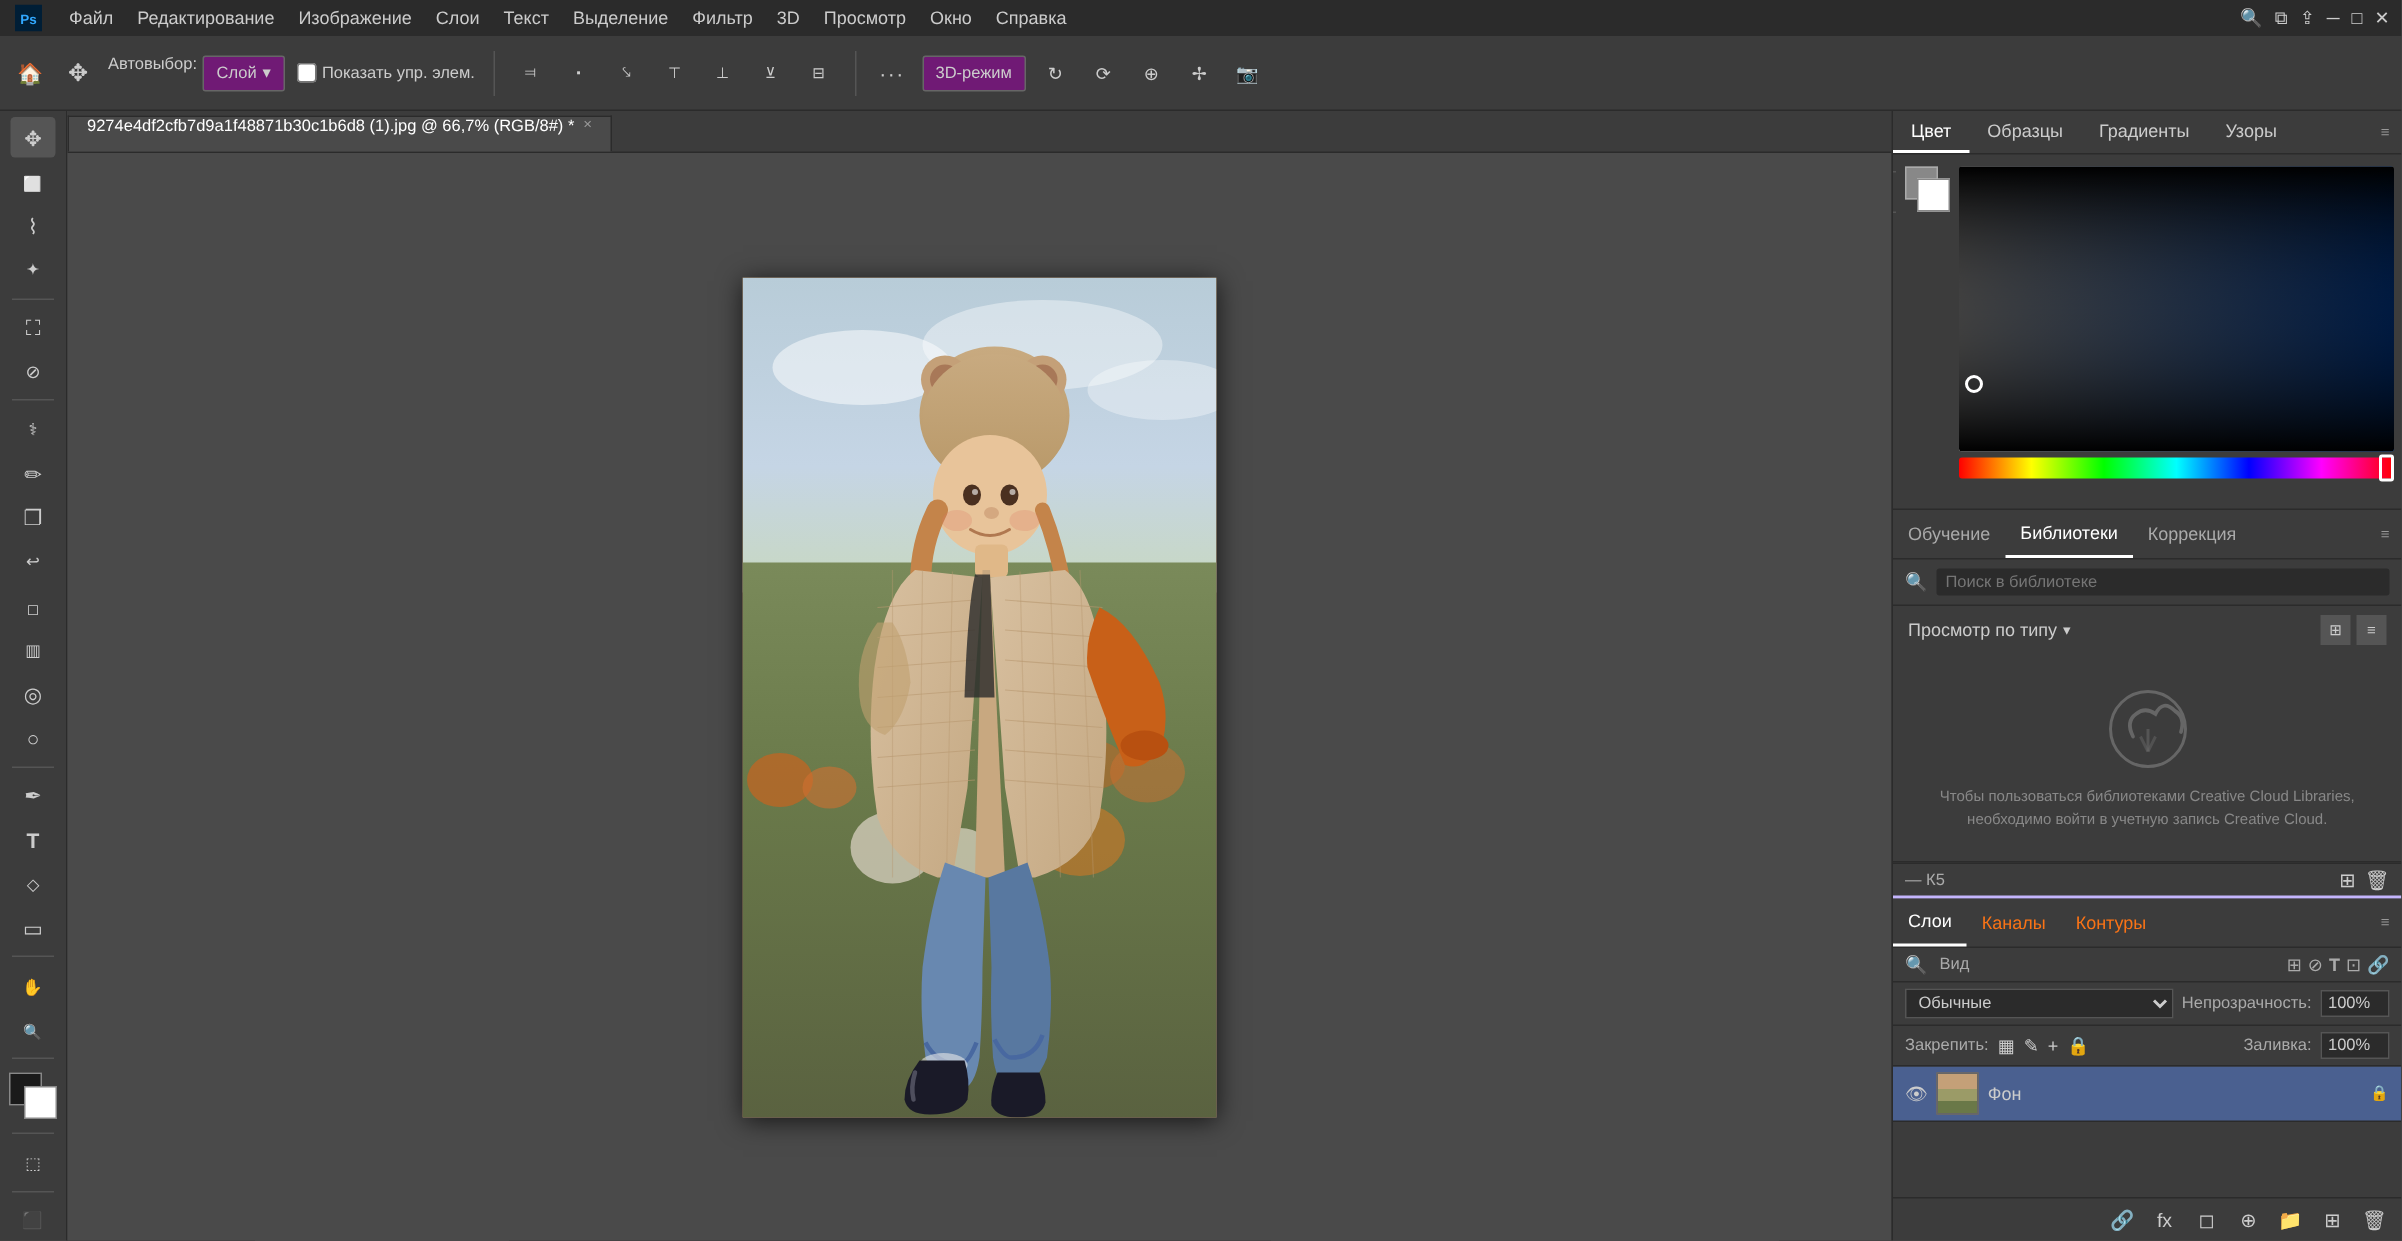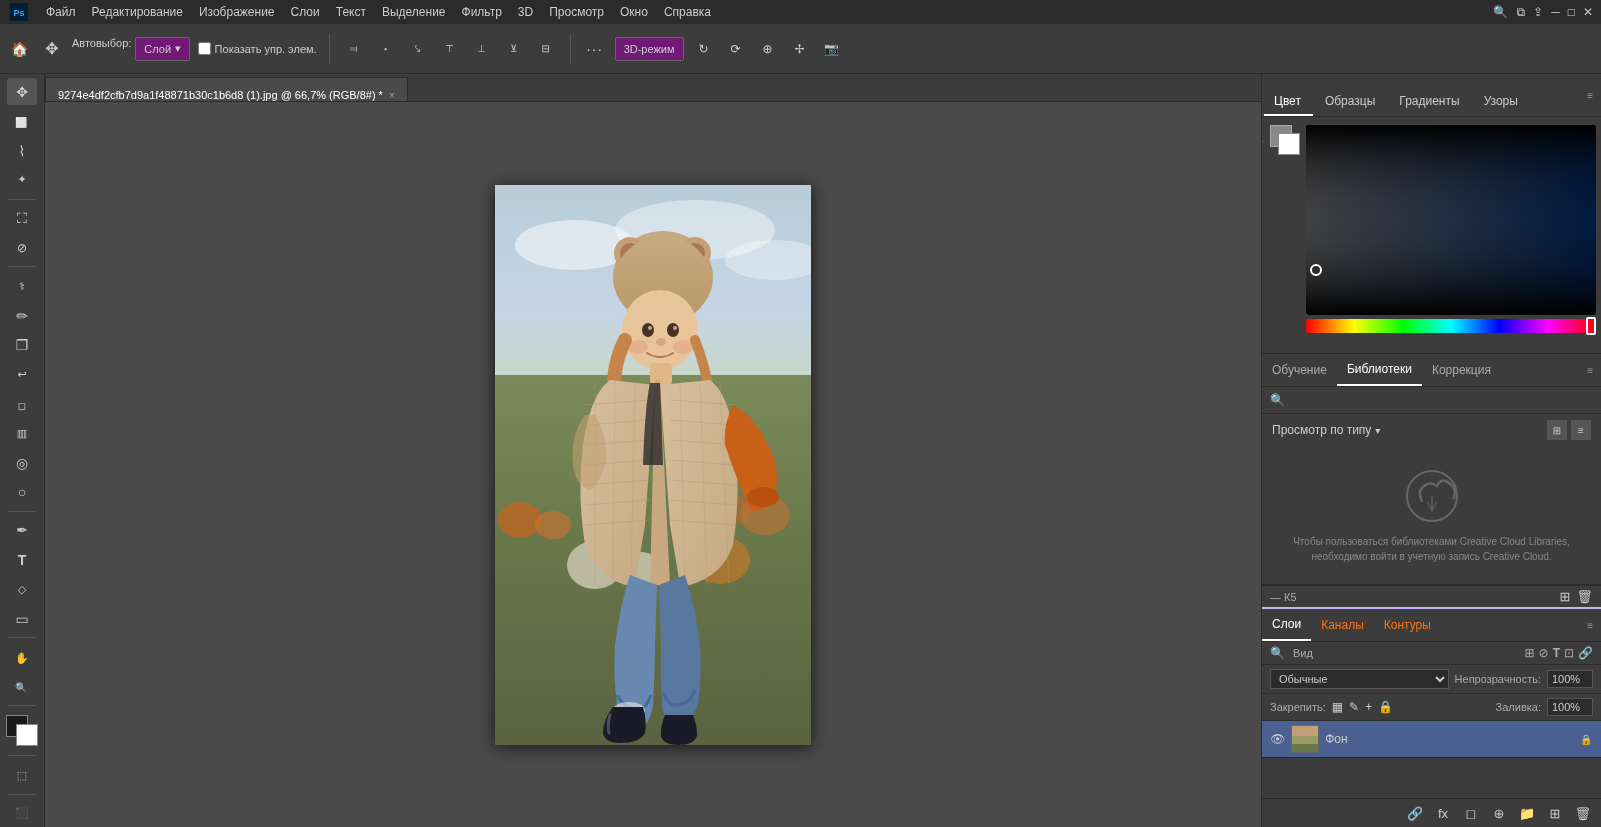--- a/index.html
+++ b/index.html
@@ -43,21 +43,21 @@
 
     
     #canvas-area {
       flex: 1; background: #4a4a4a; display: flex; flex-direction: column; overflow: hidden;
     }
     #tabs-bar {
       height: 28px; background: #3c3c3c; border-bottom: 1px solid #2b2b2b; display: flex; align-items: flex-end;
     }
     .tab {
       height: 24px; background: #525252; border: 1px solid #2b2b2b; border-bottom: none;
-      padding: 0 12px; display: flex; align-items: flex-end; gap: 6px; color: #ccc; font-size: 11px; cursor: pointer;
+      padding: 0 12px; display: flex; align-items: flex-start; gap: 6px; color: #ccc; font-size: 11px; cursor: pointer;
     }
     .tab.active { background: #4a4a4a; color: #fff; }
     .tab-close { color: #999; font-size: 10px; cursor: pointer; }
     #canvas-viewport {
       flex: 1; display: flex; align-items: center; justify-content: center; overflow: hidden;
       background: #4a4a4a;
     }
     #photo-container {
       width: 316px; height: 560px; position: relative; box-shadow: 0 2px 16px rgba(0,0,0,0.7);
     }
@@ -66,21 +66,21 @@
     }
 
     
     #right-panel {
       width: 340px; background: #3c3c3c; border-left: 1px solid #2b2b2b; display: flex; flex-direction: column; overflow: hidden;
     }
 
     
     #color-panel { border-bottom: 1px solid #2b2b2b; }
     #color-tabs { display: flex; background: #3c3c3c; border-bottom: 1px solid #2b2b2b; align-items: center; }
-    .ctab { padding: 6px 12px; font-size: 12px; color: #ccc; cursor: pointer; border-bottom: 2px solid transparent; margin-top: 14px; }
+    .ctab { padding: 6px 12px; font-size: 12px; color: #ccc; cursor: pointer; border-bottom: 2px solid transparent; }
     .ctab.active { color: #fff; border-bottom: 2px solid #fff; }
     .ctab-right { margin-left: auto; padding: 4px 8px; cursor: pointer; color: #999; }
 
     #color-picker-area { padding: 8px; }
     .color-spectrum {
       width: 290px; height: 190px; position: relative; border-radius: 2px; overflow: hidden;
       background: linear-gradient(to bottom, #000 0%, transparent 100%), linear-gradient(to right, #fff 0%, #0066ff 100%);
       margin-bottom: 4px;
     }
     .spectrum-overlay-black { position: absolute; top: 0; left: 0; width: 100%; height: 100%; background: linear-gradient(to bottom, transparent, #000); }
@@ -461,20 +461,21 @@
 
     <div id="libraries-panel">
       <div id="lib-tabs">
         <div class="ltab">Обучение</div>
         <div class="ltab active">Библиотеки</div>
         <div class="ltab">Коррекция</div>
         <div class="ltab-menu panel-collapse">≡</div>
       </div>
       <div id="lib-search">
         <span style="color:#999;font-size:12px;">🔍</span>
+        <input type="text" style="width: 100%; background: rgb(43, 43, 43); border: none; color: rgb(204, 204, 204); padding: 3px 6px; font-size: 11px; border-radius: 2px; outline: none;" placeholder="Поиск в библиотеке">
       </div>
       <div id="lib-header">
         <span style="font-size:12px;color:#ccc;">Просмотр по типу</span>
         <span style="color:#ccc;cursor:pointer;font-size:10px;margin-left:4px;">▾</span>
         <div class="lib-view-type" style="margin-left:auto;">
           <button class="view-btn">⊞</button>
           <button class="view-btn">≡</button>
         </div>
       </div>
       <div id="lib-empty">

